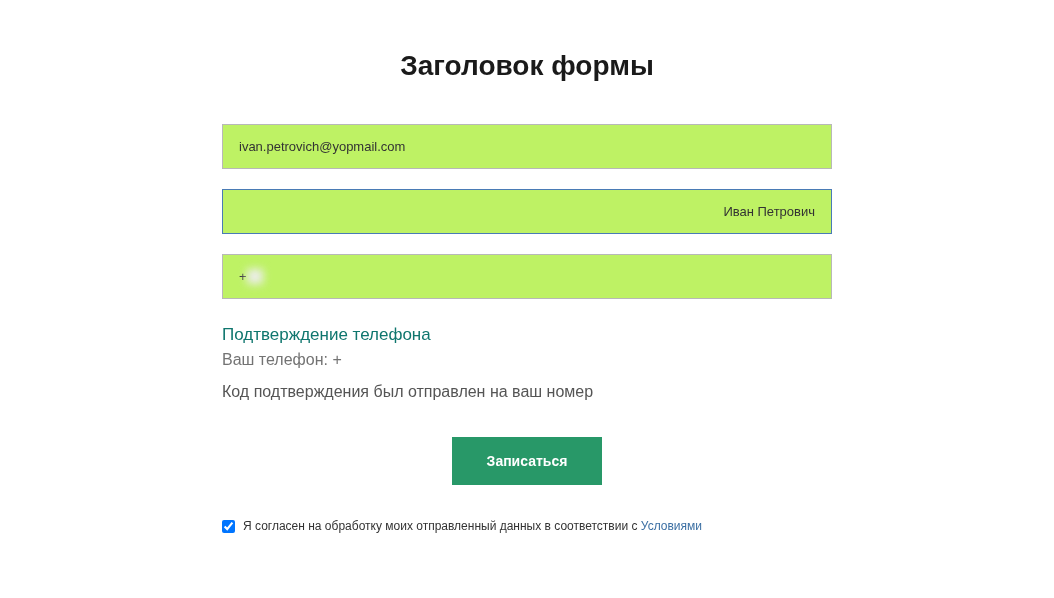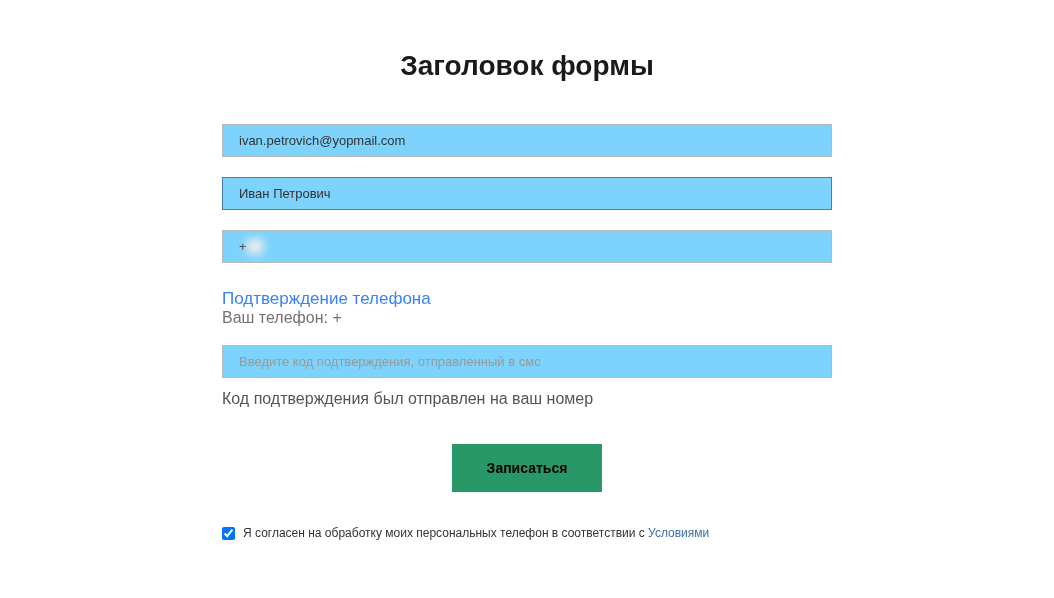--- a/index.html
+++ b/index.html
@@ -20,38 +20,40 @@
     }
     .form-title {
       text-align: center;
       font-size: 28px;
       font-weight: bold;
       color: #1a1a1a;
       margin-bottom: 42px;
     }
     .input-field {
       width: 100%;
-      padding: 8px 16px;
+      padding: 14px 16px;
       border: 1px solid #b8b8b8;
       font-size: 13px;
       color: #333;
       margin-bottom: 20px;
-      background: #7dd3fc;
+      background: #bef264;
       outline: none;
     }
     .input-field.focused {
       border: 1px solid #4a7bb5;
+      text-align: right;
     }
     .input-field::placeholder {
       color: #999;
       font-size: 13px;
     }
     .section-subtitle {
       font-size: 17px;
-      color: #3b82f6;
+      color: #0f766e;
+      margin-bottom: 6px;
       margin-top: 2px;
     }
     .phone-display {
       font-size: 16px;
       color: #737373;
       margin-bottom: 18px;
     }
     .phone-masked {
       display: inline-block;
       filter: blur(3px);
@@ -61,21 +63,21 @@
     .status-text {
       font-size: 16px;
       color: #555;
       margin-top: -4px;
       margin-bottom: 36px;
     }
     .submit-button {
       display: block;
       margin: 0 auto;
       background: #289868;
-      color: #000000;
+      color: #ffffff;
       border: none;
       padding: 16px 35px;
       font-size: 14px;
       font-weight: bold;
       cursor: pointer;
     }
     .consent-row {
       display: flex;
       align-items: flex-start;
       margin-top: 34px;
@@ -118,26 +120,25 @@
     <span>+</span>
       <span class="phone-value-masked">  -     -  </span>
   </div>
 
   <div class="section-subtitle">Подтверждение телефона</div>
 
   <div class="phone-display">
     <span>Ваш телефон: +</span><span class="phone-masked">            </span>
   </div>
 
-  <input type="text" class="input-field" style="margin-bottom: 16px;" placeholder="Введите код подтверждения, отправленный в смс">
 
   <div class="status-text">Код подтверждения был отправлен на ваш номер</div>
 
   <button class="submit-button">Записаться</button>
 
   <div class="consent-row">
     <input type="checkbox" class="consent-checkbox" checked="" style="">
     <label class="consent-label">
-      <span>Я согласен на обработку моих персональных телефон в соответствии с </span><a class="consent-link">Условиями</a>
+      <span>Я согласен на обработку моих отправленный данных в соответствии с </span><a class="consent-link">Условиями</a>
     </label>
   </div>
 
 </div>
 
 </body></html>

